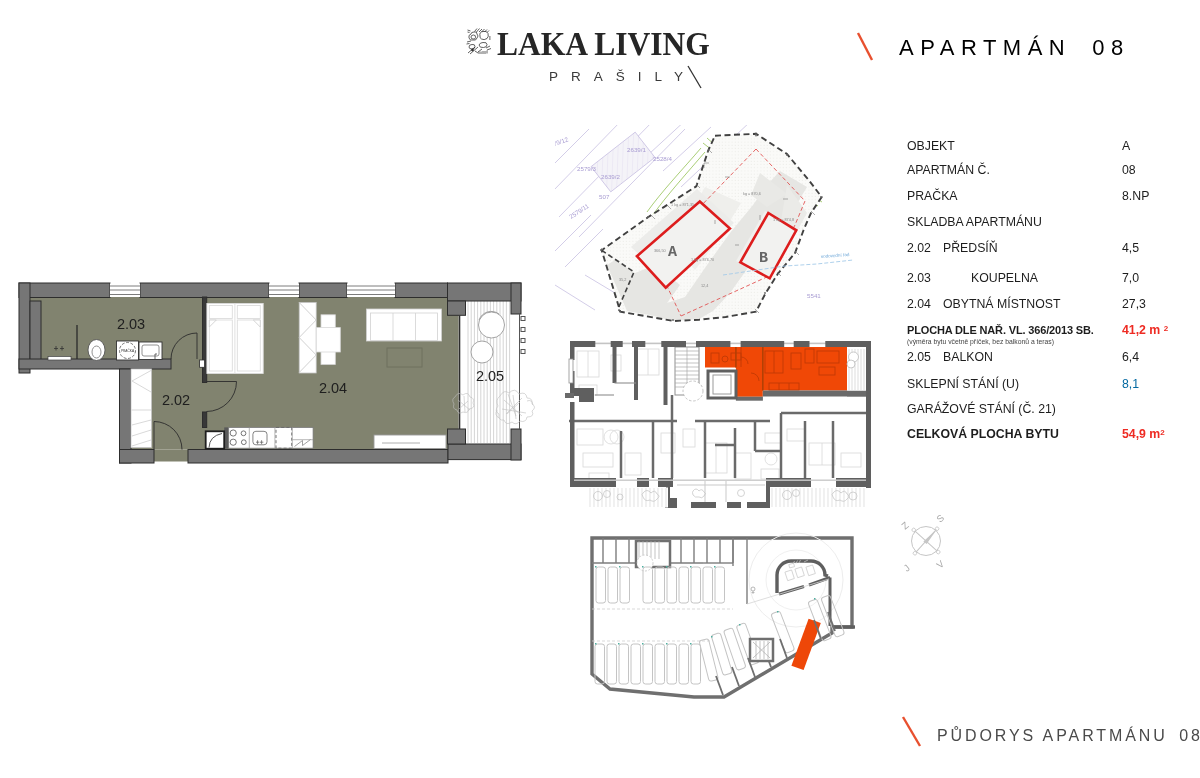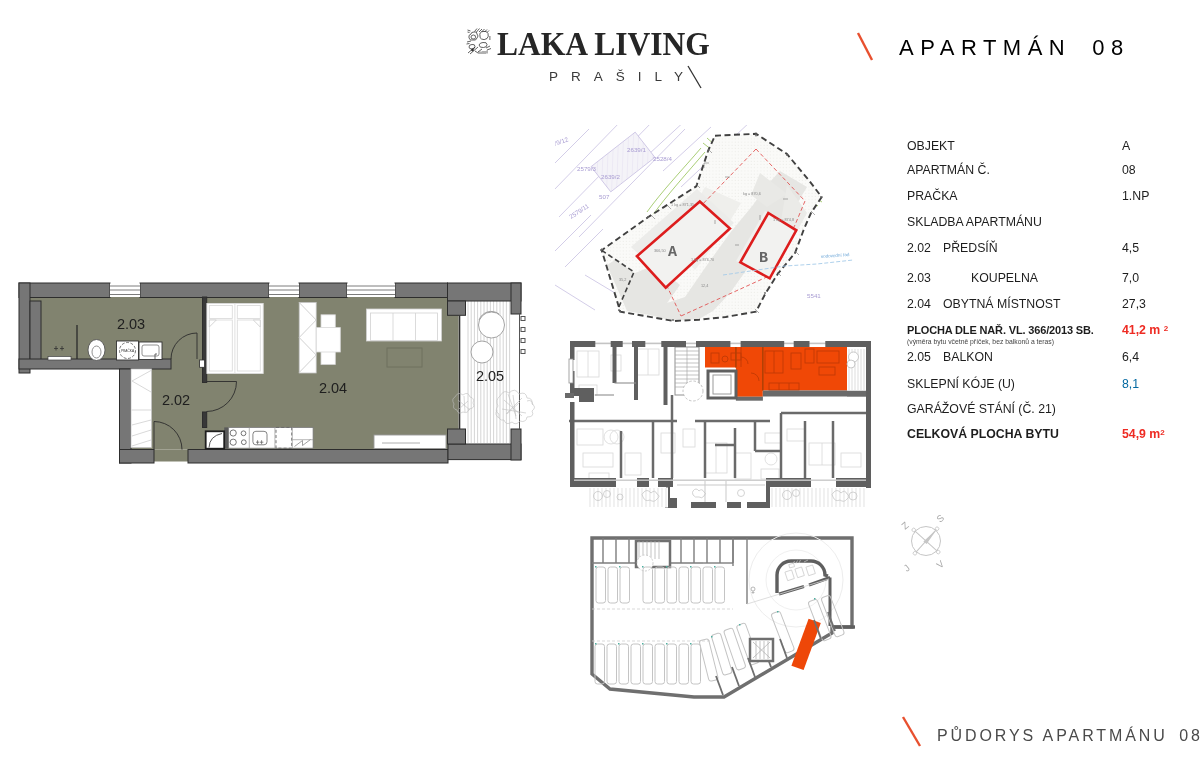--- a/index.html
+++ b/index.html
@@ -675,38 +675,38 @@
   <circle cx="170" cy="66" r="2" fill="none" stroke="#999" stroke-width="0.7"></circle>
   <path d="M170,68 l0,3 M168.5,69.5 l3,0" stroke="#999" stroke-width="0.6"></path>
 </svg>
 
 <div class="abs tbl" style="left:0;top:0;font-size:12.3px;color:#1d1d1d;">
   <div class="abs" style="left:907px;top:139px;">OBJEKT</div>
     <div class="abs" style="left:1122px;top:139px;">A</div>
   <div class="abs" style="left:907px;top:163px;">APARTMÁN Č.</div>
     <div class="abs" style="left:1122px;top:163px;">08</div>
   <div class="abs" style="left:907px;top:189px;">PRAČKA</div>
-    <div class="abs" style="left:1122px;top:189px;">1.NP</div>
+    <div class="abs" style="left:1122px;top:189px;">8.NP</div>
   <div class="abs" style="left:907px;top:215px;">SKLADBA APARTMÁNU</div>
   <div class="abs" style="left:907px;top:241px;">2.02</div>
     <div class="abs" style="left:943px;top:241px;">PŘEDSÍŇ</div>
     <div class="abs" style="left:1122px;top:241px;">4,5</div>
   <div class="abs" style="left:907px;top:271px;">2.03</div>
     <div class="abs" style="left:943px;top:271px;margin-left:28px;">KOUPELNA</div>
     <div class="abs" style="left:1122px;top:271px;">7,0</div>
   <div class="abs" style="left:907px;top:297px;">2.04</div>
     <div class="abs" style="left:943px;top:297px;">OBYTNÁ MÍSTNOST</div>
     <div class="abs" style="left:1122px;top:297px;">27,3</div>
   <div class="abs" style="left:907px;top:324px;font-weight:bold;font-size:11px;letter-spacing:-0.15px;">PLOCHA DLE NAŘ. VL. 366/2013 SB.</div>
     <div class="abs" style="left:1122px;top:323px;font-weight:bold;color:#ee2b23;">41,2 m&nbsp;<span style="font-size:8px;vertical-align:3px;">2</span></div>
   <div class="abs" style="left:907px;top:338px;font-size:6.8px;color:#444;">(výměra bytu včetně příček, bez balkonů a teras)</div>
   <div class="abs" style="left:907px;top:350px;">2.05</div>
     <div class="abs" style="left:943px;top:350px;">BALKON</div>
     <div class="abs" style="left:1122px;top:350px;">6,4</div>
-  <div class="abs" style="left:907px;top:377px;">SKLEPNÍ KÓJE (U)</div>
+  <div class="abs" style="left:907px;top:377px;">SKLEPNÍ STÁNÍ (U)</div>
     <div class="abs" style="left:1122px;top:377px;color:#0369a1;">8,1</div>
   <div class="abs" style="left:907px;top:402px;">GARÁŽOVÉ STÁNÍ (Č. 21)</div>
   <div class="abs" style="left:907px;top:427px;font-weight:bold;">CELKOVÁ PLOCHA BYTU</div>
     <div class="abs" style="left:1122px;top:427px;font-weight:bold;color:#ee2b23;">54,9 m<span style="font-size:8px;vertical-align:3px;">2</span></div>
 </div>
 
 <svg class="abs" style="left:898px;top:512px;" width="58" height="64" viewBox="0 0 58 64">
   <g transform="translate(28,29)">
     <circle cx="0" cy="0" r="14.5" fill="none" stroke="#c6c6c6" stroke-width="1"></circle>
     <g transform="rotate(-48)">

